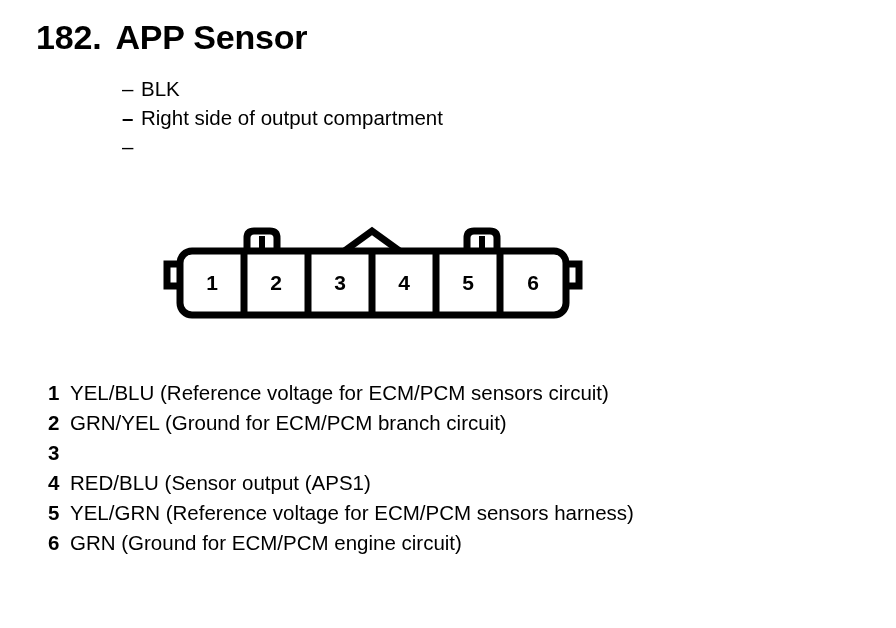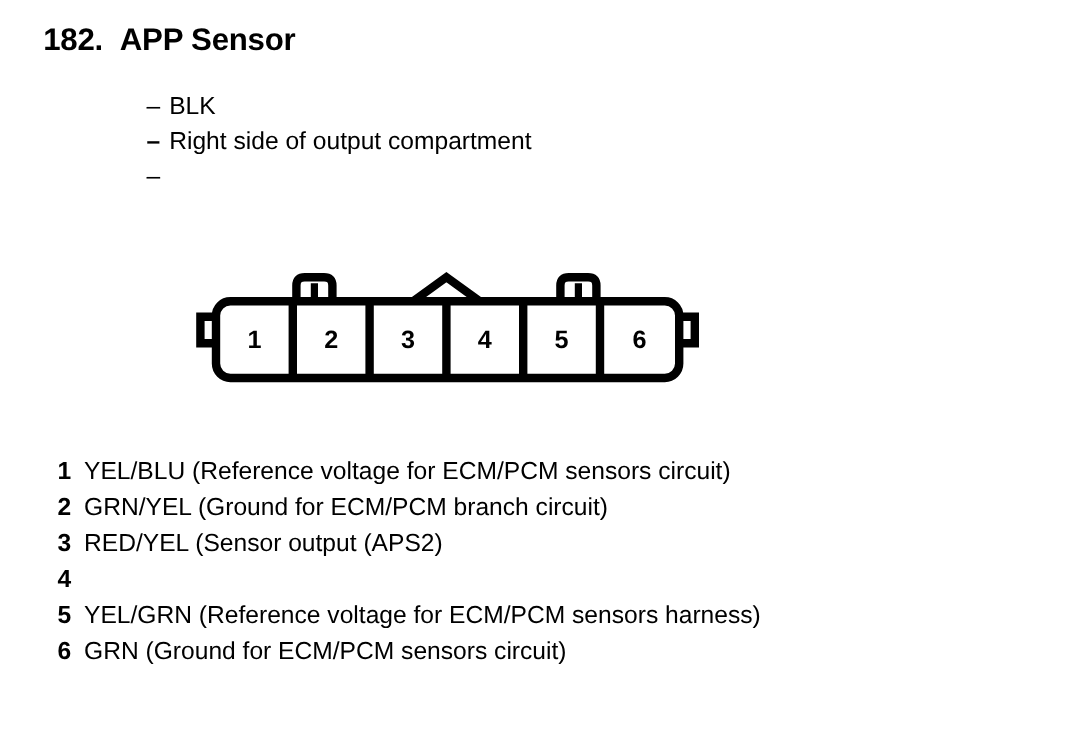--- a/index.html
+++ b/index.html
@@ -16,21 +16,21 @@
     font-family: "Liberation Sans", sans-serif;
     color: #000000;
     -webkit-font-smoothing: none;
   }
 
   
   #page-title {
     position: absolute;
     left: 36px;
     top: 18px;
-    font-size: 26px;
+    font-size: 34px;
     font-weight: bold;
     letter-spacing: -0.2px;
     white-space: nowrap;
   }
   #page-title .title-number {
     margin-right: 14px;
   }
 
   
   #location-list {
@@ -153,26 +153,26 @@
   <div class="legend-row">
     <span class="legend-pin">1</span>
     <span class="legend-desc">YEL/BLU (Reference voltage for ECM/PCM sensors circuit)</span>
   </div>
   <div class="legend-row">
     <span class="legend-pin">2</span>
     <span class="legend-desc">GRN/YEL (Ground for ECM/PCM branch circuit)</span>
   </div>
   <div class="legend-row">
     <span class="legend-pin">3</span>
-    <span class="legend-desc">RED/YEL (Sensor output (APS2)</span>
   </div>
   <div class="legend-row">
     <span class="legend-pin">4</span>
+    <span class="legend-desc">RED/BLU (Sensor output (APS1)</span>
   </div>
   <div class="legend-row">
     <span class="legend-pin">5</span>
     <span class="legend-desc">YEL/GRN (Reference voltage for ECM/PCM sensors harness)</span>
   </div>
   <div class="legend-row">
     <span class="legend-pin">6</span>
-    <span class="legend-desc">GRN (Ground for ECM/PCM sensors circuit)</span>
+    <span class="legend-desc">GRN (Ground for ECM/PCM engine circuit)</span>
   </div>
 </div>
 
 </body></html>

